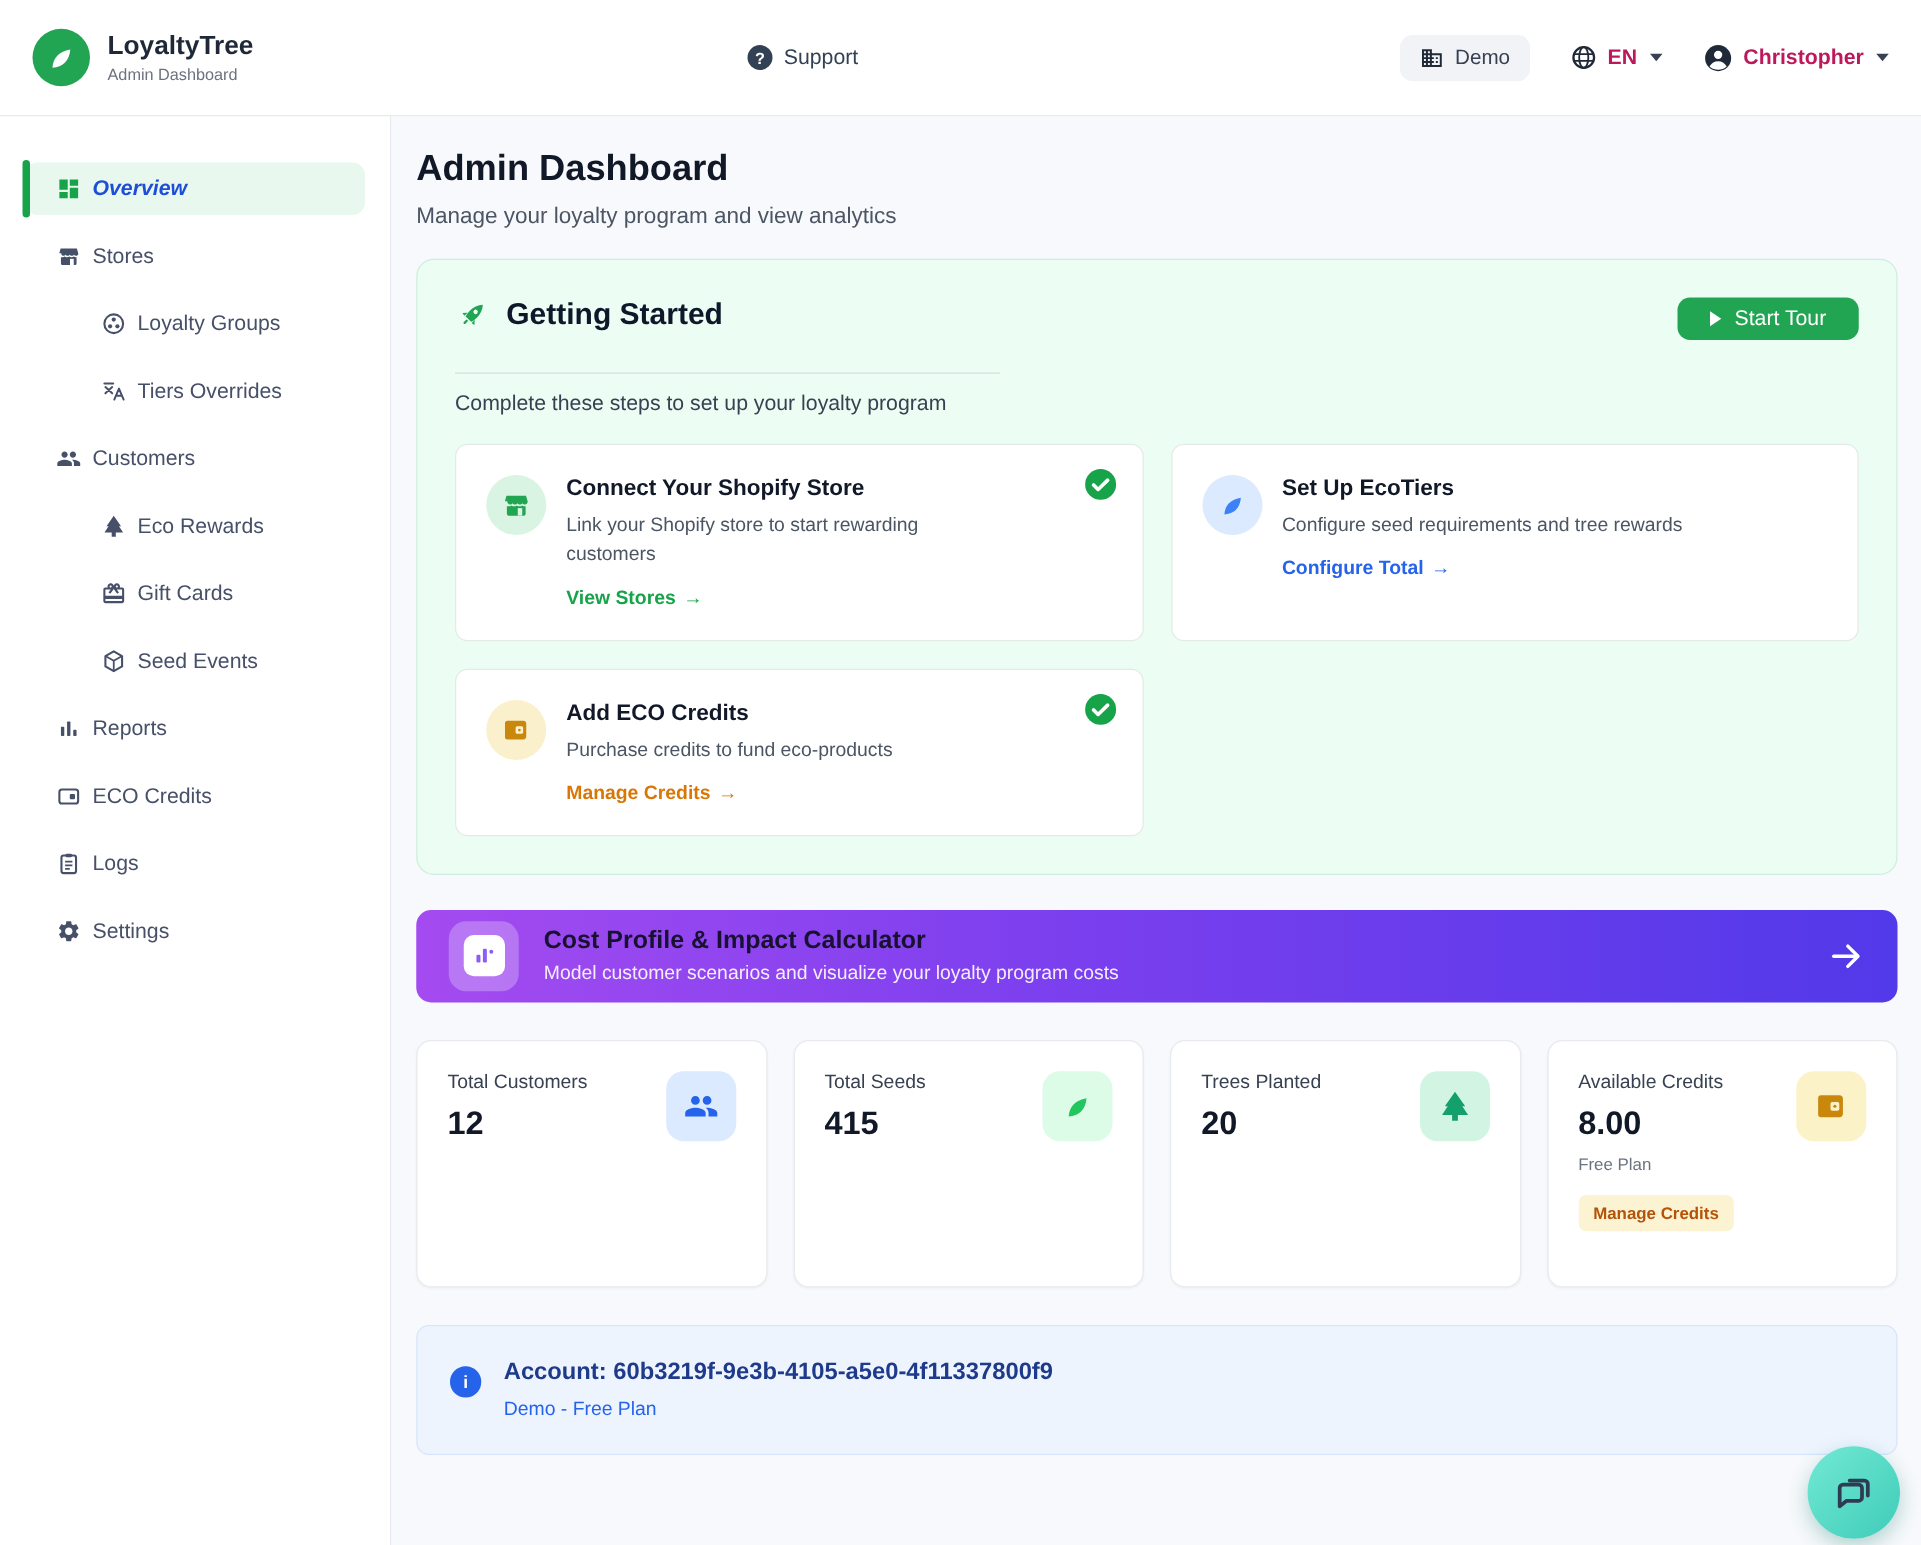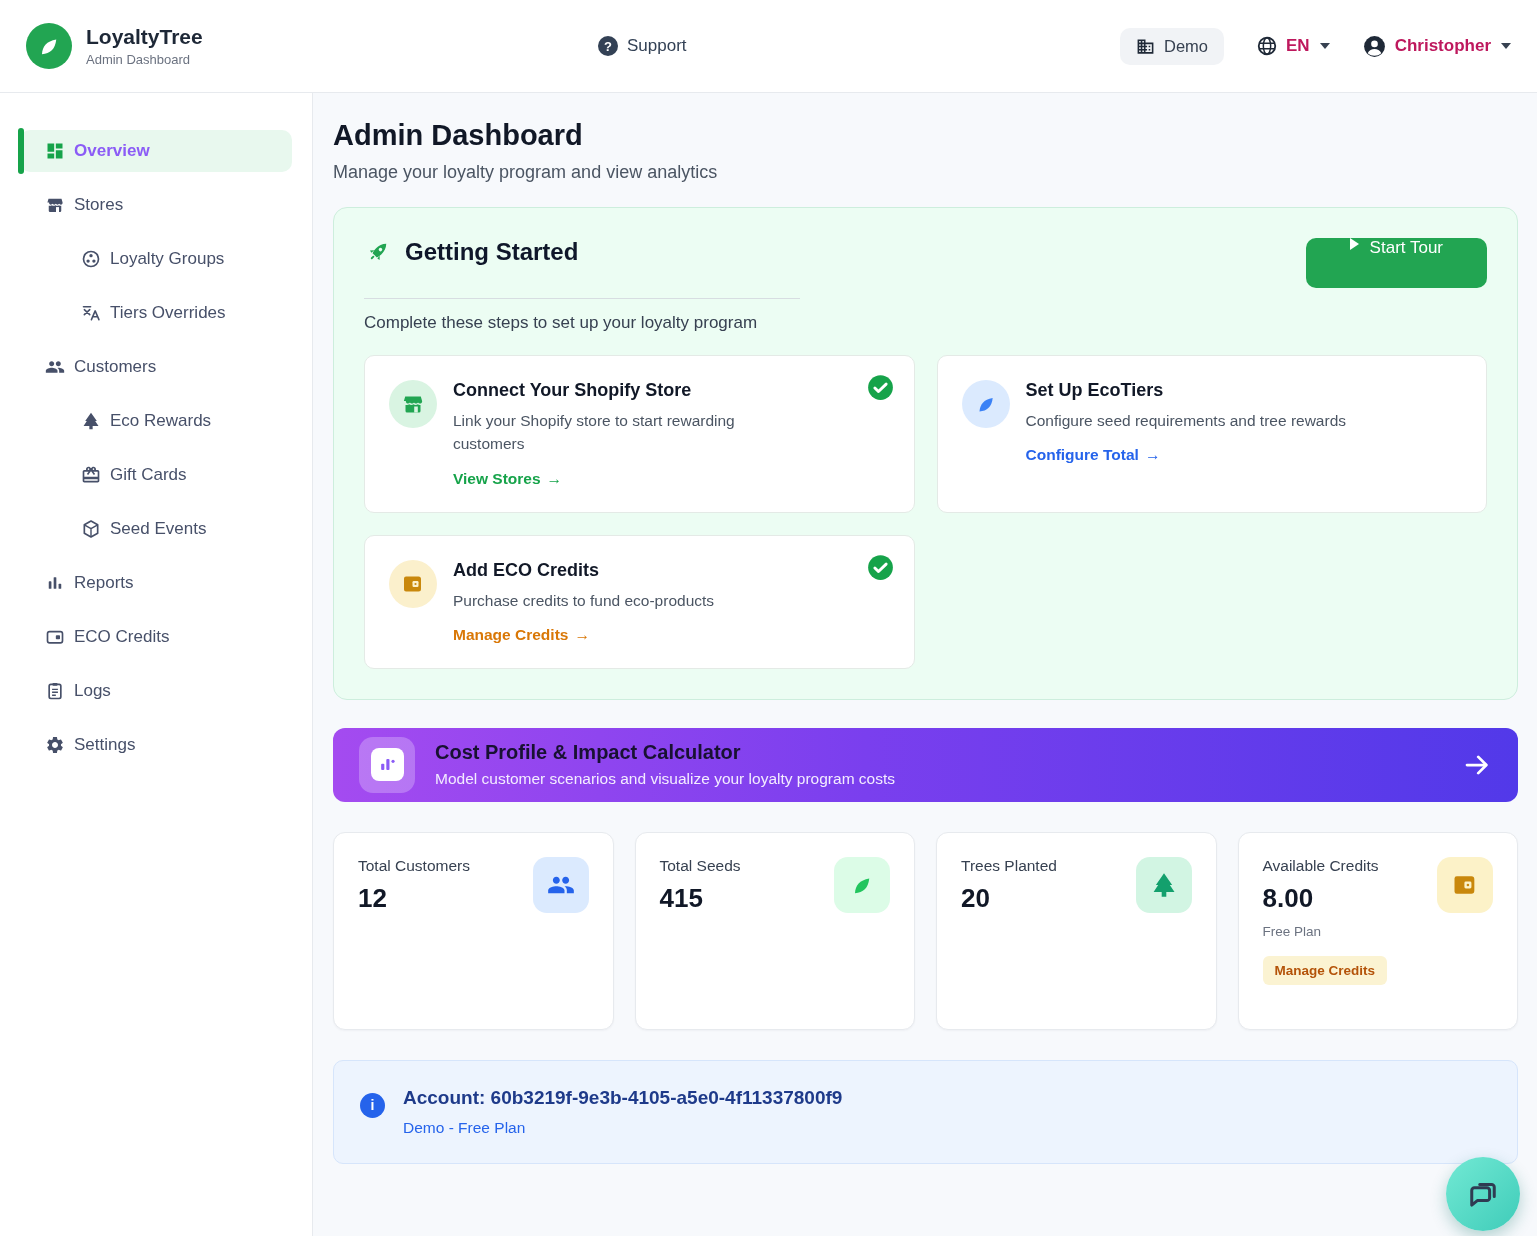--- a/index.html
+++ b/index.html
@@ -42,42 +42,42 @@
   .body-row { flex:1; display:flex; min-height:0; }
 
   
   .sidebar { width:313px; flex-shrink:0; background:#ffffff; border-right:1px solid #e7eaee;
     padding:37px 20px 0 20px; }
   .nav-item { position:relative; height:42px; margin-bottom:12px; border-radius:10px;
     display:flex; align-items:center; gap:9px; padding-left:25px; cursor:pointer;
     color:#475069; font-size:17px; font-weight:500; }
   .nav-item .nav-ic { display:flex; color:#475069; }
   .nav-item.indent { padding-left:61px; }
-  .nav-item.active { background:#e8f8ee; color:#8b5cf6; font-weight:700; }
+  .nav-item.active { background:#e8f8ee; color:#1d4ed8; font-weight:700;font-style:italic; }
   .nav-item.active .nav-ic { color:#16a34a; }
   .nav-item.active::before { content:""; position:absolute; left:-2px; top:-2px; bottom:-2px;
     width:6px; border-radius:6px; background:#16a34a; }
 
   
   .main { flex:1; padding:26px 19px 0 20px; overflow:hidden; }
   .page-title { font-size:29px; font-weight:800; color:#111827; margin:0 0 10px 0; }
   .page-sub { font-size:18px; color:#4b5563; margin:0 0 24px 0; }
 
   
   .gs-panel { background:#ecfdf3; border:1px solid #cdeedd; border-radius:14px;
     padding:30px; margin-bottom:28px; }
   .gs-head { display:flex; align-items:flex-start; }
   .gs-head-left { flex:1; }
   .gs-title-row { display:flex; align-items:center; gap:13px; border-bottom:1px solid #d7dde1;
     padding-bottom:32px; width:436px; }
   .gs-title { font-size:24px; font-weight:800; color:#0f172a; }
   .rocket { color:#22a552; display:flex; }
   .gs-sub { font-size:17px; color:#374151; margin-top:14px; }
-  .tour-btn { background:#22a552; color:#fff; border:none; border-radius:10px; height:50px;
-    padding:0 44px; font-size:17px; font-family:inherit; display:flex; align-items:flex-start; gap:11px;
+  .tour-btn { background:#22a552; color:#fff; border:none; border-radius:10px; height:34px;
+    padding:0 26px; font-size:17px; font-family:inherit; display:flex; align-items:center; gap:11px;
     cursor:pointer; }
   .play-tri { width:0; height:0; border-left:9px solid #fff; border-top:6px solid transparent;
     border-bottom:6px solid transparent; }
 
   .steps-grid { display:grid; grid-template-columns:1fr 1fr; gap:22px; margin-top:22px; }
   .step-card { background:#fff; border:1px solid #e4eae6; border-radius:10px; padding:24px;
     position:relative; display:flex; gap:16px; }
   .step-ic { width:48px; height:48px; border-radius:50%; flex-shrink:0;
     display:flex; align-items:center; justify-content:center; }
   .ic-green { background:#d9f4e2; color:#22a552; }

